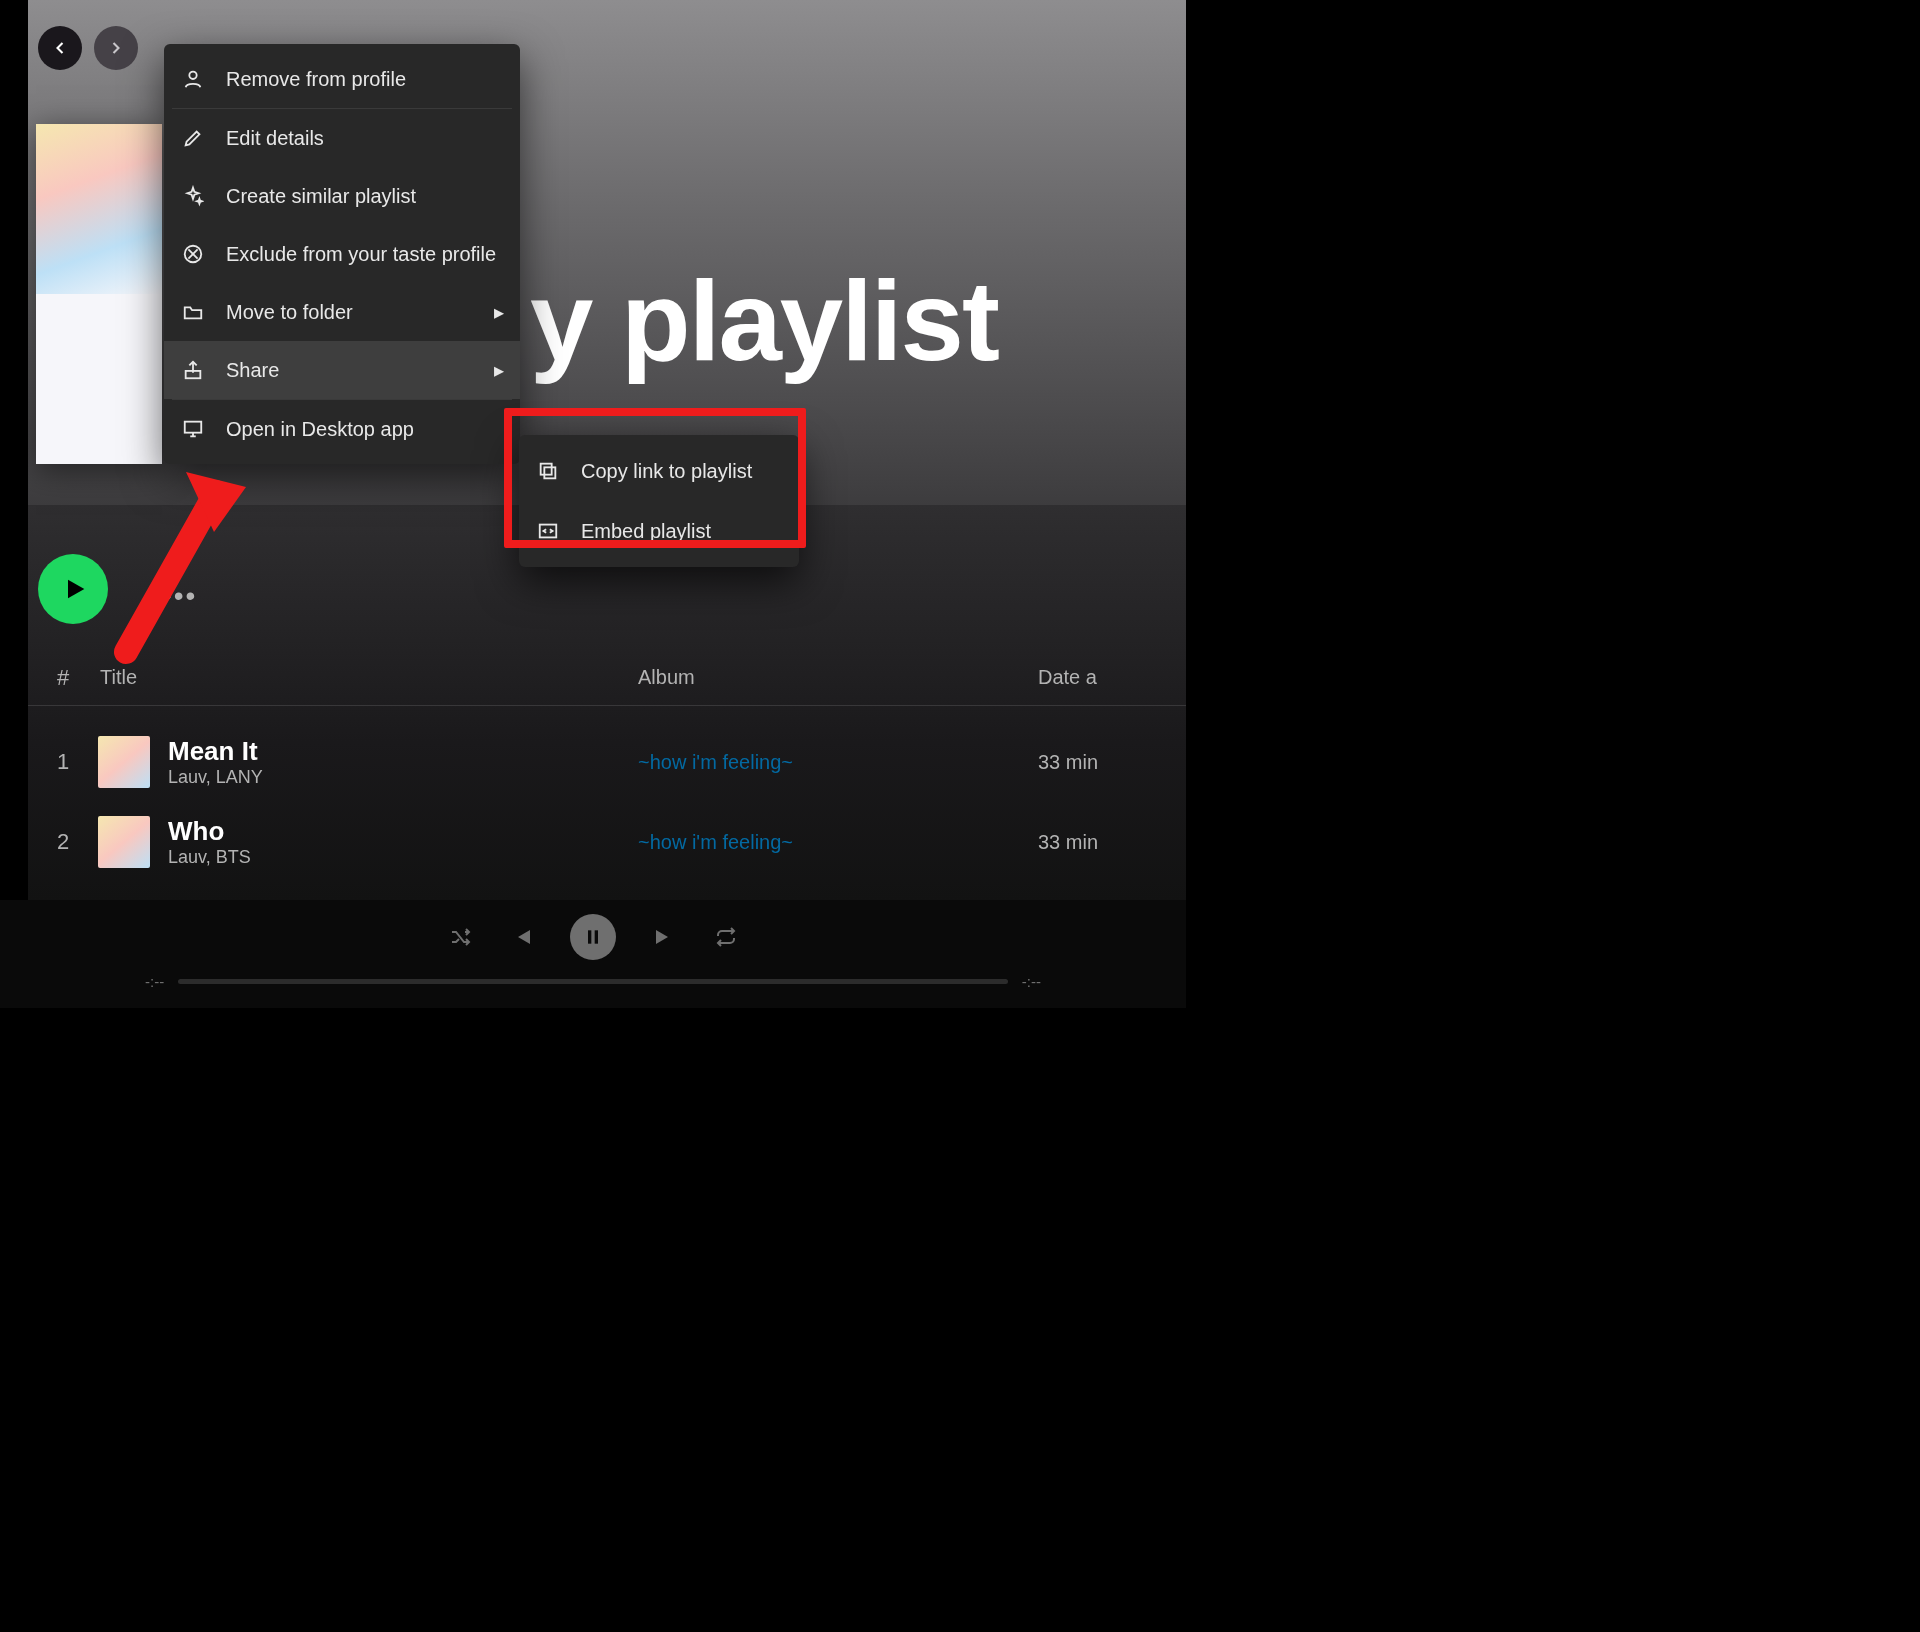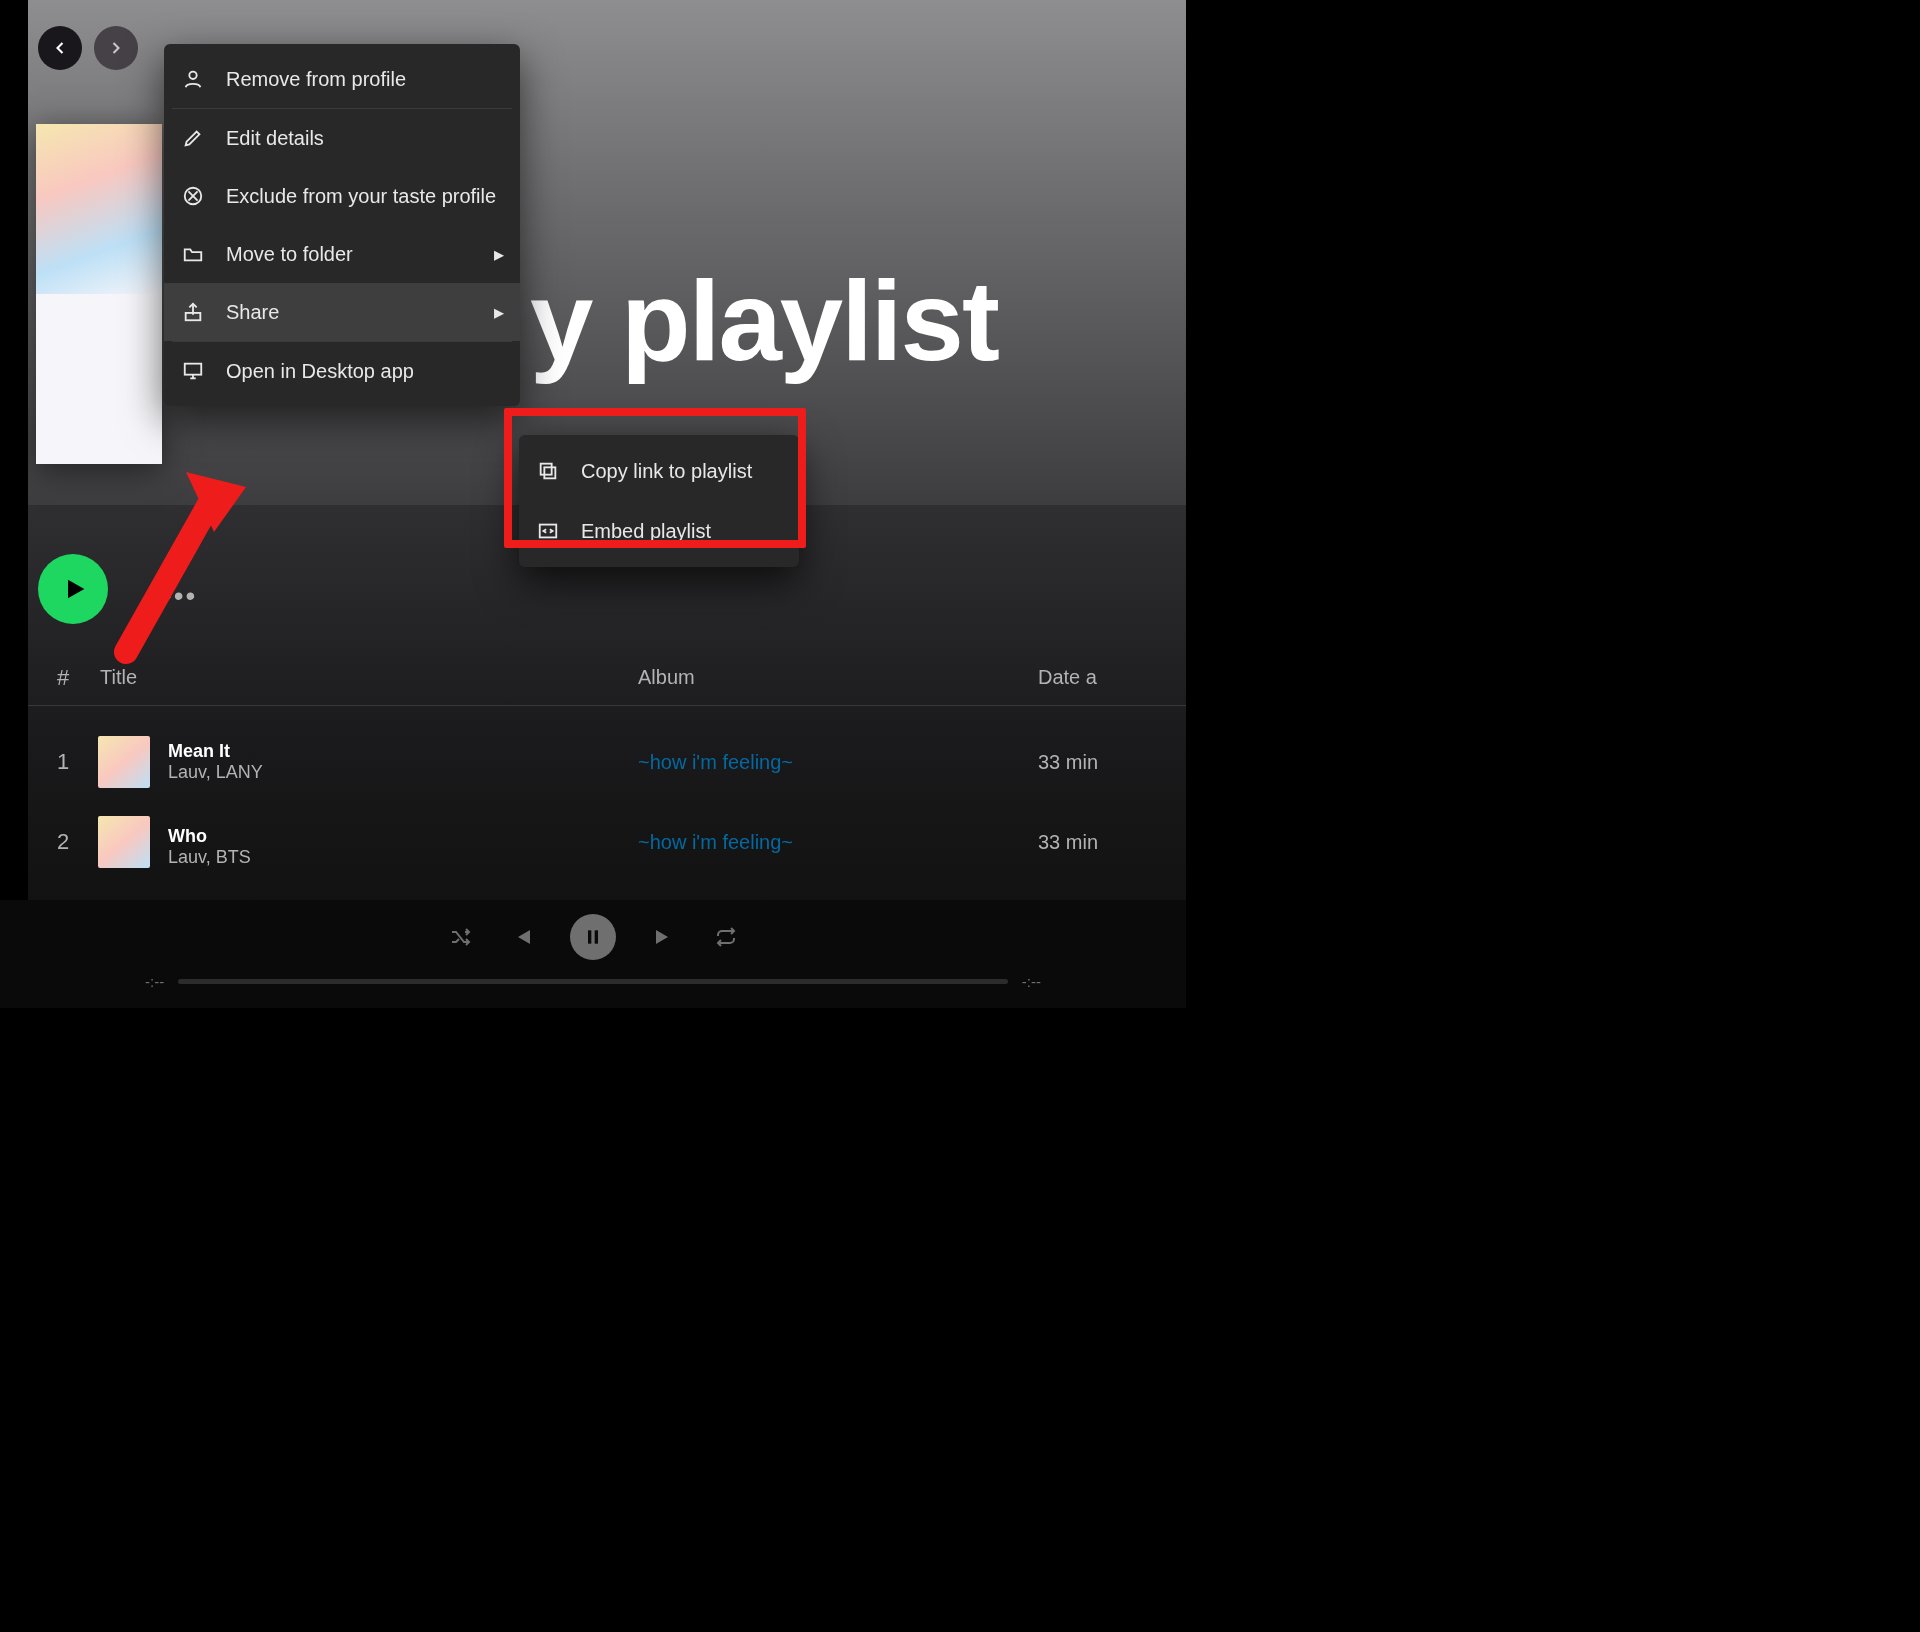--- a/index.html
+++ b/index.html
@@ -122,21 +122,21 @@
     display: flex;
     align-items: center;
     color: #fff;
   }
   .track-row .col-num { color: #b3b3b3; font-size: 22px; }
   .track-thumb {
     width: 52px; height: 52px; background: linear-gradient(140deg,#f5e7b0,#f9c8c0,#bde0f6);
     margin-right: 18px; border-radius: 2px;
   }
   .track-text { display: flex; flex-direction: column; justify-content: center; }
-  .track-name { font-size: 18px; font-weight: 600; color: #fff; }
+  .track-name { font-size: 26px; font-weight: 600; color: #fff; }
   .track-artist { font-size: 18px; color: #b3b3b3; }
   .col-album-cell { width: 400px; color: #0369a1; font-size: 20px;}
   .col-date-cell { color: #b3b3b3; font-size: 20px;}
 
   .row1 { top: 725px; }
   .row2 { top: 805px; }
 
   
   .context-menu {
     position: absolute;
@@ -302,20 +302,29 @@
       <span class="mi-icon">
           <svg viewBox="0 0 24 24">
             <path d="M4 20l4-1 11-11-3-3L5 16l-1 4z"></path>
           </svg>
         </span>
       <span>Edit details</span>
     </div>
     <div class="menu-item">
       <span class="mi-icon">
           <svg viewBox="0 0 24 24">
+            <path d="M12 3l1.5 4.5L18 9l-4.5 1.5L12 15l-1.5-4.5L6 9l4.5-1.5z"></path>
+            <path d="M19 15l.7 2 2 .7-2 .7-.7 2-.7-2-2-.7 2-.7z"></path>
+          </svg>
+        </span>
+      <span>Create similar playlist</span>
+    </div>
+    <div class="menu-item">
+      <span class="mi-icon">
+          <svg viewBox="0 0 24 24">
             <circle cx="12" cy="12" r="9"></circle>
             <line x1="7" y1="7" x2="17" y2="17"></line>
             <line x1="17" y1="7" x2="7" y2="17"></line>
           </svg>
         </span>
       <span>Exclude from your taste profile</span>
     </div>
     <div class="menu-item">
       <span class="mi-icon">
           <svg viewBox="0 0 24 24">

